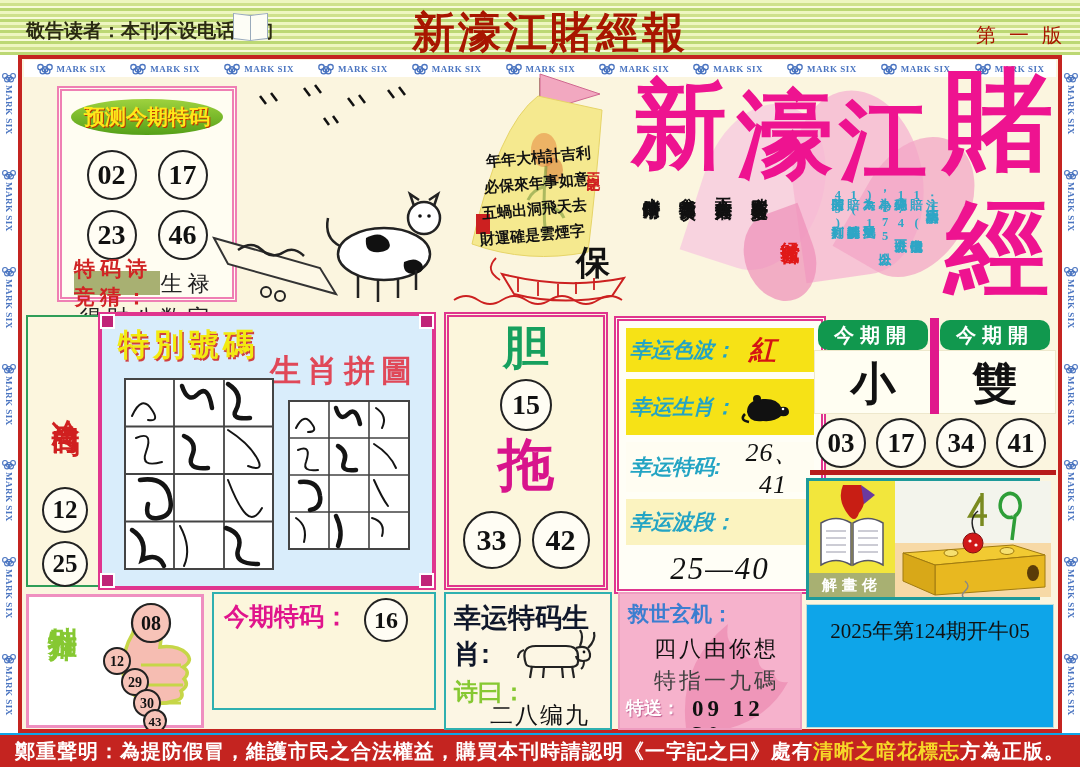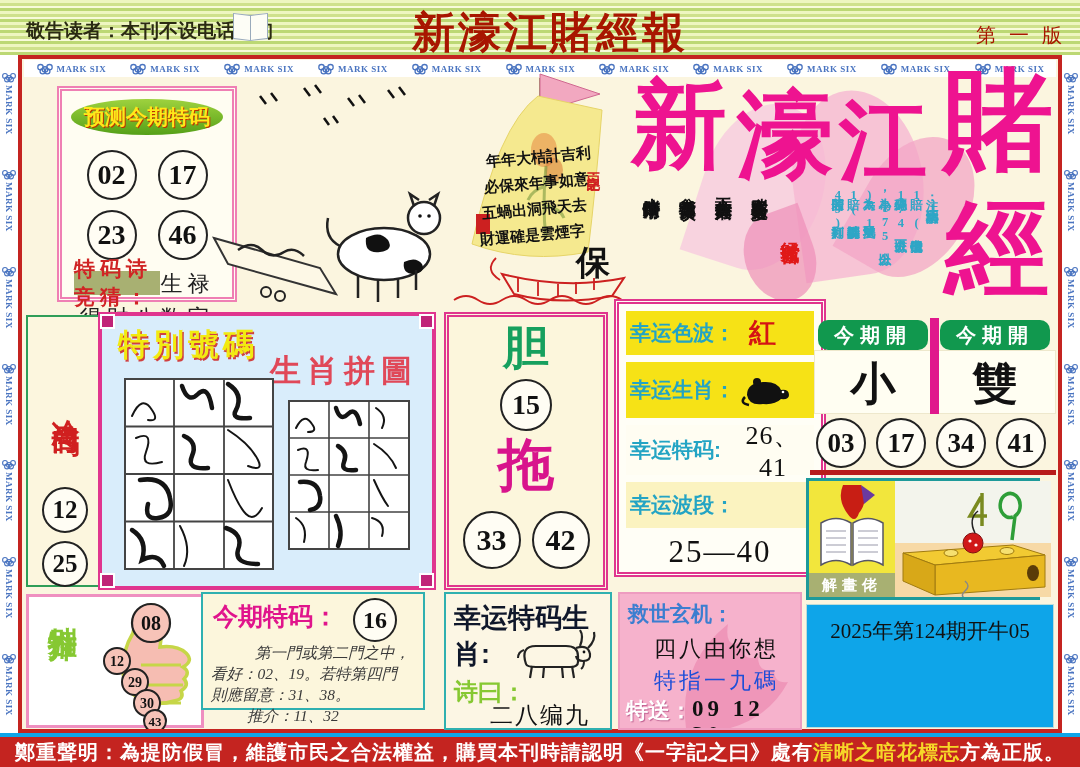--- a/index.html
+++ b/index.html
@@ -64,21 +64,21 @@
   .puzzle .t1{position:absolute;left:16px;top:8px;font-size:31px;font-weight:bold;color:#f2ea10;text-shadow:1.5px 1.5px 0 #d04040;letter-spacing:4px;}
   .puzzle .t2{position:absolute;left:168px;top:34px;font-size:31px;font-weight:bold;color:#e04858;letter-spacing:6px;}
   .sk{fill:none;stroke:#141414;stroke-width:2;stroke-linecap:round;}
   .th{stroke-width:4.5;}
   .danto{left:444px;top:312px;width:164px;height:278px;background:#fcf6dc;border:5px double #e0358e;text-align:center;}
   .danto .dan{font-size:46px;font-weight:bold;color:#16a05e;line-height:1;margin-top:8px;}
   .danto .num{width:48px;height:48px;font-size:28px;margin-top:8px;}
   .danto .tuo{font-size:56px;font-weight:bold;color:#d8148c;line-height:1;margin-top:6px;}
   .danto .trow{display:flex;justify-content:space-around;padding:10px 8px 0;}
   .danto .trow .num{width:54px;height:54px;font-size:30px;}
-  .lucky{left:614px;top:299px;width:212px;height:278px;background:#fffef6;border:5px double #e0358e;}
+  .lucky{left:614px;top:316px;width:212px;height:278px;background:#fffef6;border:5px double #e0358e;font-style:italic;}
   .lrow{margin:7px 7px 0;display:flex;align-items:center;padding:2px 4px;}
   .lrow .lab{font-family:"Liberation Sans","DejaVu Sans",sans-serif;color:#23a4c4;font-weight:bold;font-size:21px;white-space:nowrap;}
   .lrow.y{background:#f6e216;}
   .lrow.c{background:#fbf3c0;}
   .lucky .red{color:#d41414;font-size:27px;font-weight:bold;margin-left:14px;}
   .lucky .blk{color:#111;font-size:26px;margin-left:15px;letter-spacing:1px;text-align:center;}
   .lucky .band{font-size:31px;color:#111;text-align:center;letter-spacing:2px;margin-top:6px;}
   .result{left:814px;top:314px;width:240px;height:150px;}
   .ghead{position:absolute;top:6px;width:110px;height:30px;background:#11984e;border-radius:10px;
          color:#fff;font-size:20px;font-weight:bold;display:flex;align-items:center;justify-content:center;letter-spacing:6px;}
@@ -90,38 +90,38 @@
   .picbox{left:806px;top:478px;width:234px;height:122px;border:3px solid #1e9a9a;background:#fff;display:flex;font-family:Liberation Mono, monospace;}
   .pleft{width:86px;background:#f2e63c;position:relative;}
   .plabel{position:absolute;left:0;bottom:0;width:86px;height:24px;background:#a8b072;color:#fff;
           font-weight:bold;font-size:15px;letter-spacing:5px;display:flex;align-items:center;justify-content:center;}
   .pright{flex:1;position:relative;}
   .capbox{left:806px;top:604px;width:248px;height:124px;background:#0ea5e9;border:1px solid #bcdcd8;}
   .capbox .cap{margin-top:12px;text-align:center;font-size:21px;color:#111;}
   
   .recommend{left:26px;top:594px;width:178px;height:134px;background:#fff;border:3px solid #ef8fc0;}
   .recommend .vt{position:absolute;left:14px;top:6px;height:122px;font-size:29px;font-weight:bold;color:#86c832;letter-spacing:2px;}
-  .special{left:201px;top:592px;width:224px;height:118px;background:#fcf6dc;border:2.5px solid #2fb0b0;}
+  .special{left:212px;top:592px;width:224px;height:118px;background:#fcf6dc;border:2.5px solid #2fb0b0;}
   .special .lab{position:absolute;left:10px;top:6px;font-size:25px;font-weight:bold;color:#e0148c;font-family:"Liberation Sans","DejaVu Sans",sans-serif;}
   .special .num{position:absolute;left:150px;top:4px;width:40px;height:40px;font-size:24px;border-width:2px;}
   .special .hw{position:absolute;left:8px;top:48px;width:208px;font-size:15.5px;font-style:italic;color:#3a3a3a;line-height:21px;}
   .special .hw .i1{text-indent:44px;}
   .special .hw .i4{text-indent:36px;}
   .goat{left:444px;top:592px;width:168px;height:138px;background:#fcf6e4;border:2.5px solid #2fb0b0;}
   .goat .lab{position:absolute;left:8px;top:6px;font-size:27px;font-weight:bold;color:#0f172a;font-family:"Liberation Sans","DejaVu Sans",sans-serif;}
   .goat .shi{position:absolute;left:8px;top:82px;font-size:24px;font-weight:bold;color:#86c832;font-family:"Liberation Sans","DejaVu Sans",sans-serif;}
   .goat .poem{position:absolute;left:44px;top:106px;font-size:23px;color:#111;letter-spacing:2px;}
   .mystic{left:618px;top:592px;width:184px;height:138px;background:#f6b2cc;border:2px solid #ee9cc0;overflow:hidden;}
   .mystic .lab{position:absolute;left:8px;top:6px;font-size:21px;font-weight:bold;color:#3b7ed0;font-family:"Liberation Sans","DejaVu Sans",sans-serif;}
   .mystic .l1{position:absolute;left:34px;top:40px;font-size:22px;color:#111;letter-spacing:3px;}
-  .mystic .l2{position:absolute;left:34px;top:72px;font-size:22px;color:#1d4ed8;letter-spacing:3px;}
-  .mystic .send{position:absolute;left:6px;top:102px;font-size:22px;font-weight:bold;color:#fff;text-shadow:1px 1px 1px #c06090;font-family:"Liberation Sans","DejaVu Sans",sans-serif;}
+  .mystic .l2{position:absolute;left:34px;top:72px;font-size:22px;color:#404040;letter-spacing:3px;}
+  .mystic .send{position:absolute;left:6px;top:102px;font-size:18px;font-weight:bold;color:#fff;text-shadow:1px 1px 1px #c06090;font-family:"Liberation Sans","DejaVu Sans",sans-serif;}
   .mystic .snum{position:absolute;left:72px;top:102px;font-size:23px;font-weight:bold;color:#111;letter-spacing:4px;}
   
-  .footer{position:absolute;left:0;bottom:0;width:1080px;height:34px;background:#c42420;border-top:4px solid #0ea5e9;
+  .footer{position:absolute;left:0;bottom:0;width:1080px;height:34px;background:#c42420;border-top:2px solid #0ea5e9;
           display:flex;align-items:center;justify-content:center;color:#fff;font-size:20px;font-weight:bold;letter-spacing:1px;box-sizing:border-box;}
   .footer .hl{color:#f6d728;}
   svg{display:block;}
 </style>
 </head>
 <body>
 
 <div id="page">
 
   <div class="hdr">
@@ -616,26 +616,20 @@
       <circle cx="58" cy="106" r="13" fill="#f7c3b8" stroke="#222" stroke-width="2"></circle>
       <text x="58" y="111" text-anchor="middle" font-size="14" font-weight="bold" fill="#111">30</text>
       <circle cx="66" cy="124" r="11" fill="#f7c3b8" stroke="#222" stroke-width="2"></circle>
       <text x="66" y="129" text-anchor="middle" font-size="13" font-weight="bold" fill="#111">43</text>
     </svg>
   </div>
 
   <div class="panel special">
     <div class="lab">今期特码：</div>
     <span class="num">16</span>
-    <div class="hw">
-      <div class="i1">第一門或第二門之中，</div>
-      <div>看好：02、19。若特第四門</div>
-      <div>則應留意：31、38。</div>
-      <div class="i4">推介：11、32</div>
-    </div>
   </div>
 
   <div class="panel goat">
     <div class="lab">幸运特码生肖:</div>
     <svg style="position:absolute;left:66px;top:28px" width="86" height="58" viewBox="0 0 86 58">
       <path d="M14,42 q-6,-18 10,-18 h30 q12,0 12,10 v6 q0,5 -8,5 h-34 q-9,0 -10,-3 Z" fill="none" stroke="#222" stroke-width="2.2"></path>
       <path d="M20,44 l-2,12 M32,45 l-1,11 M50,45 l1,11 M60,44 l2,12" stroke="#222" stroke-width="2.2"></path>
       <path d="M64,26 q12,-4 14,6 q1,7 -7,7 q-6,0 -7,-5" fill="none" stroke="#222" stroke-width="2.2"></path>
       <path d="M68,24 q4,-10 0,-16 M76,26 q8,-8 6,-16" fill="none" stroke="#222" stroke-width="2.2"></path>
       <path d="M72,39 q0,6 -3,8 M12,28 q-6,2 -6,8" fill="none" stroke="#222" stroke-width="2"></path>

